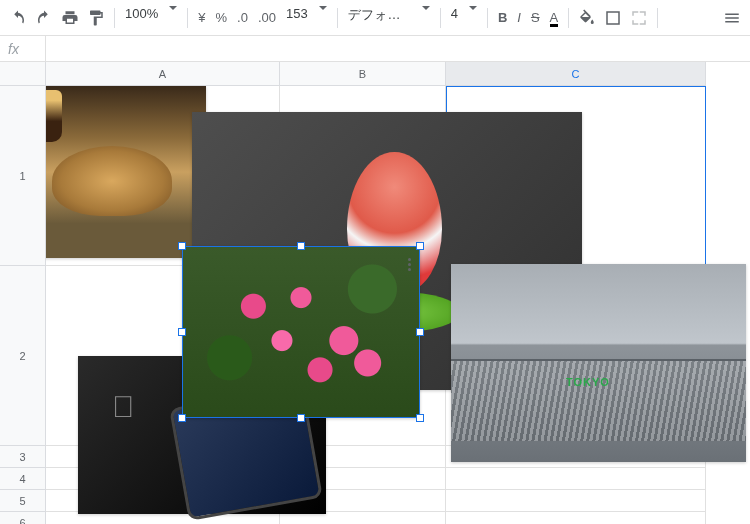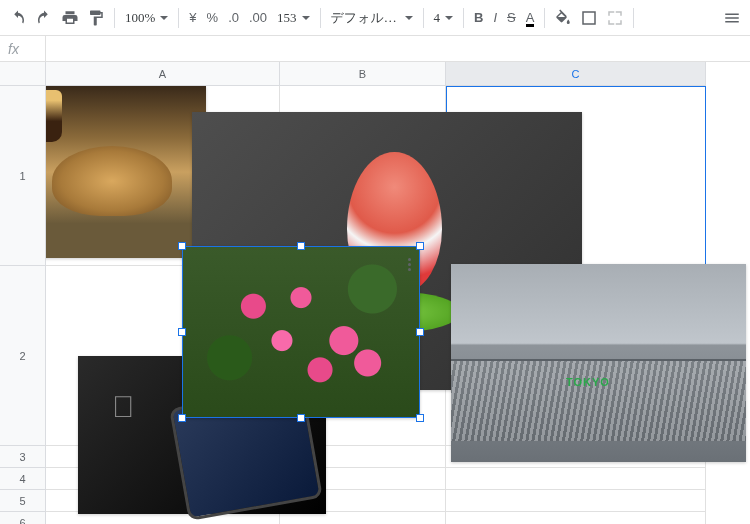--- a/index.html
+++ b/index.html
@@ -3,21 +3,21 @@
 <meta charset="utf-8">
 <style>
   * { box-sizing: border-box; margin: 0; padding: 0; }
   body { font-family: Arial, sans-serif; font-size: 13px; color: #3c4043; background: #fff; width: 750px; height: 524px; overflow: hidden; position: relative; }
 
   
   .toolbar { height: 36px; display: flex; align-items: center; padding: 0 6px; gap: 2px; border-bottom: 1px solid #e0e0e0; }
   .tb-btn { width: 24px; height: 24px; display: flex; align-items: center; justify-content: center; border-radius: 2px; cursor: pointer; color: #5f6368; }
   .tb-btn svg { width: 18px; height: 18px; fill: #5f6368; }
   .sep { width: 1px; height: 20px; background: #dadce0; margin: 0 4px; }
-  .tb-combo { display: flex; align-items: center; height: 24px; padding: 0 4px; cursor: pointer; border-radius: 2px; gap: 3px; font-family: Liberation Serif, serif; }
+  .tb-combo { display: flex; align-items: flex-start; height: 24px; padding: 0 4px; cursor: pointer; border-radius: 2px; gap: 9px; }
   .tb-combo .lbl { font-size: 13px; color: #3c4043; white-space: nowrap; }
   .tb-combo .arrow { width: 0; height: 0; border-left: 4px solid transparent; border-right: 4px solid transparent; border-top: 4px solid #5f6368; margin-left: 2px; }
   .tb-text { font-size: 13px; color: #5f6368; padding: 0 4px; cursor: pointer; height: 24px; display: flex; align-items: center; border-radius: 2px; }
   .font-color { position: relative; }
   .font-color::after { content: ""; position: absolute; bottom: 3px; left: 4px; right: 4px; height: 3px; background: #000; }
   .disabled { opacity: 0.4; cursor: default; }
   .more-menu { margin-left: auto; }
 
   
   .fx-bar { height: 26px; display: flex; align-items: center; border-bottom: 1px solid #e0e0e0; }

